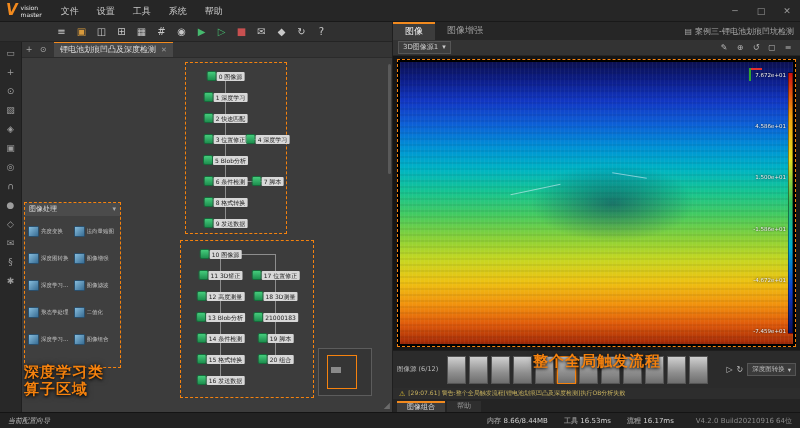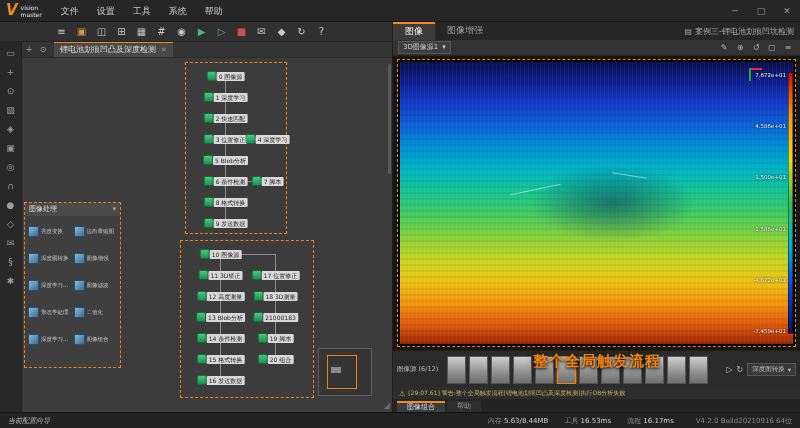--- a/index.html
+++ b/index.html
@@ -130,21 +130,21 @@
   .bottom-tabs{height:13px;flex:none;background:#242424;display:flex;gap:2px;
     padding:0 4px;align-items:flex-end;}
   .btab{font-size:7px;line-height:11px;padding:0 10px;background:#2e2e2e;color:#989898;}
   .btab.active{background:#3c3c3c;color:#ddd;border-top:2px solid #f28a1e;line-height:9px;}
 
   
   .statusbar{position:absolute;left:0;top:412px;width:800px;height:16px;background:#222;
     border-top:1px solid #141414;display:flex;align-items:center;padding:0 8px;font-size:7px;color:#979797;}
   .sb-left{color:#bcbcbc;font-style:italic;}
   .metrics{margin-left:auto;display:flex;gap:16px;}
-  .metric b{font-weight:normal;color:#8a8a8a;}
+  .metric b{font-weight:bold;color:#8a8a8a;}
   .metric i{font-style:normal;color:#d2d2d2;}
   .version{margin-left:22px;color:#8a8a8a;}
 </style>
 </head>
 <body>
 
 <div class="app">
 
   <div class="titlebar">
     <div class="logo">
@@ -365,20 +365,24 @@
           </div>
         </div>
     </div>
 
     <div class="minimap">
       <div class="minimap-view"></div>
       <div class="minimap-node"></div>
     </div>
     <div class="resize-grip">◢</div>
 
+    <div class="annotation ann-ops">
+      <div>深度学习类</div>
+      <div>算子区域</div>
+    </div>
   </div>
 
   <div class="right-panel">
     <div class="rp-tabs">
       <span class="solution" style="order:99">
         <span>▤</span>
         <span>案例三-锂电池划痕凹坑检测</span>
       </span>
     <span class="rp-tab active">图像</span>
         <span class="rp-tab">图像增强</span>
@@ -458,19 +462,19 @@
 
     <div class="bottom-tabs">
         <span class="btab active">图像组合</span>
         <span class="btab">帮助</span>
       </div>
   </div>
 
   <div class="statusbar">
     <span class="sb-left">当前配置向导</span>
     <span class="metrics">
-        <span class="metric"><b>内存 </b><i>5.63/8.44MB</i></span>
+        <span class="metric"><b>内存 </b><i>8.66/8.44MB</i></span>
         <span class="metric"><b>工具 </b><i>16.53ms</i></span>
         <span class="metric"><b>流程 </b><i>16.17ms</i></span>
       </span>
     <span class="version">V4.2.0 Build20210916 64位</span>
   </div>
 </div>
 
 </body></html>

